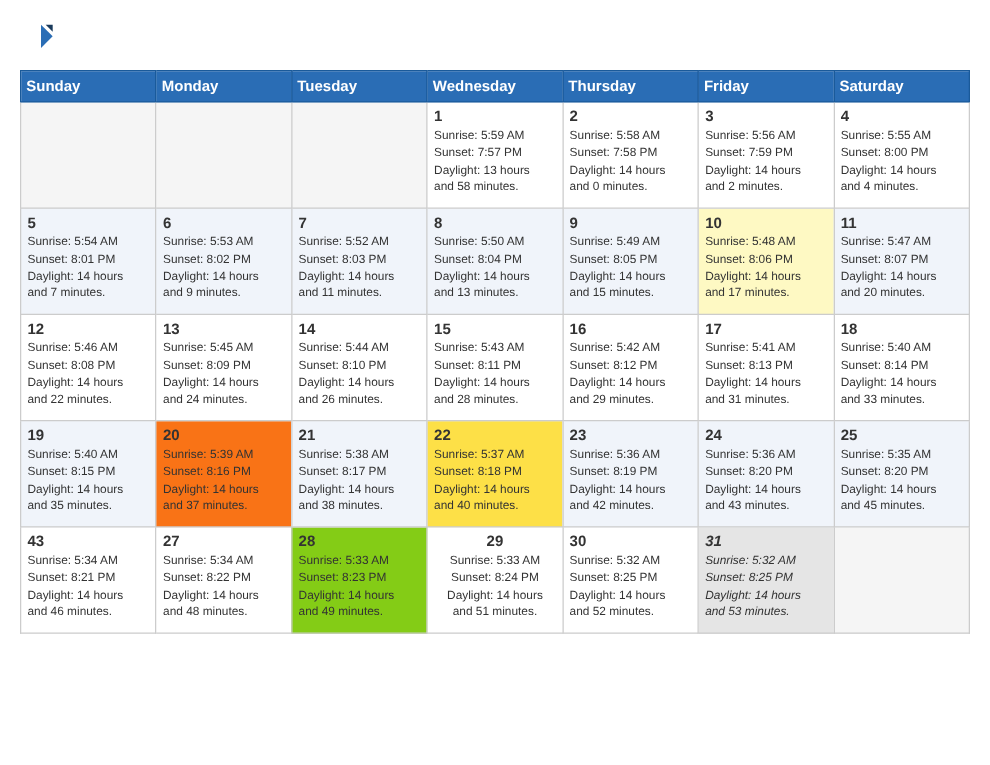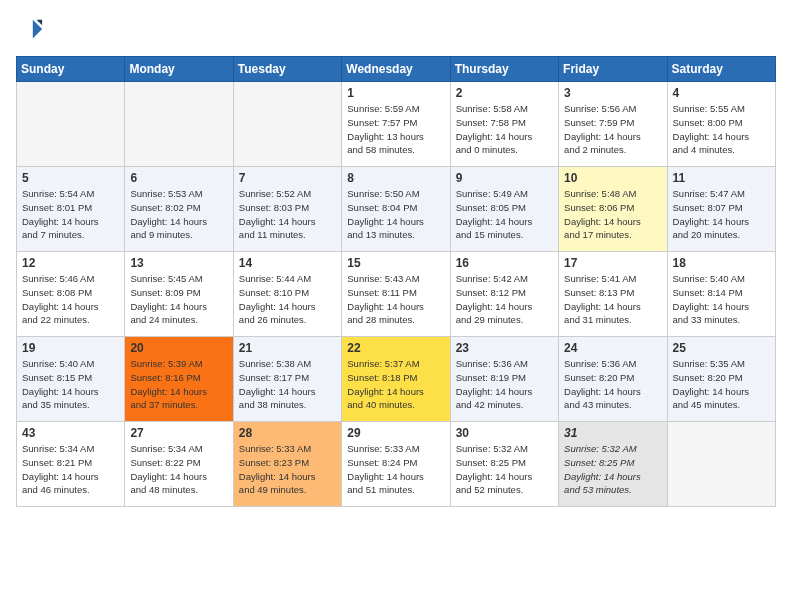--- a/index.html
+++ b/index.html
@@ -311,28 +311,28 @@
 Daylight: 14 hours
 and 46 minutes.</div>
         </td>
         <td style="background-color: rgb(255, 255, 255);">
           <div class="day-num">27</div>
           <div class="day-info" style="white-space: pre-line;">Sunrise: 5:34 AM
 Sunset: 8:22 PM
 Daylight: 14 hours
 and 48 minutes.</div>
         </td>
-        <td style="background-color: #fdba74;">
+        <td style="background-color: #84cc16;">
           <div class="day-num">28</div>
           <div class="day-info" style="white-space: pre-line;">Sunrise: 5:33 AM
 Sunset: 8:23 PM
 Daylight: 14 hours
 and 49 minutes.</div>
         </td>
-        <td style="background-color: rgb(255, 255, 255);">
+        <td style="background-color: rgb(255, 255, 255); text-align: center;">
           <div class="day-num">29</div>
           <div class="day-info" style="white-space: pre-line;">Sunrise: 5:33 AM
 Sunset: 8:24 PM
 Daylight: 14 hours
 and 51 minutes.</div>
         </td>
         <td style="background-color: rgb(255, 255, 255);">
           <div class="day-num">30</div>
           <div class="day-info" style="white-space: pre-line;">Sunrise: 5:32 AM
 Sunset: 8:25 PM

